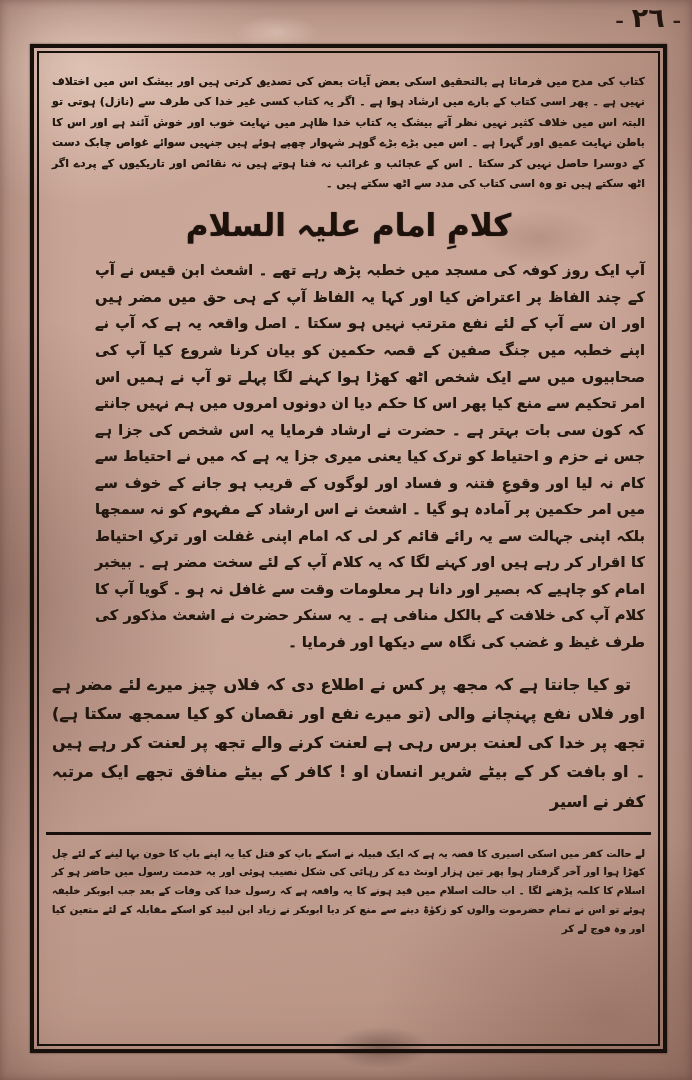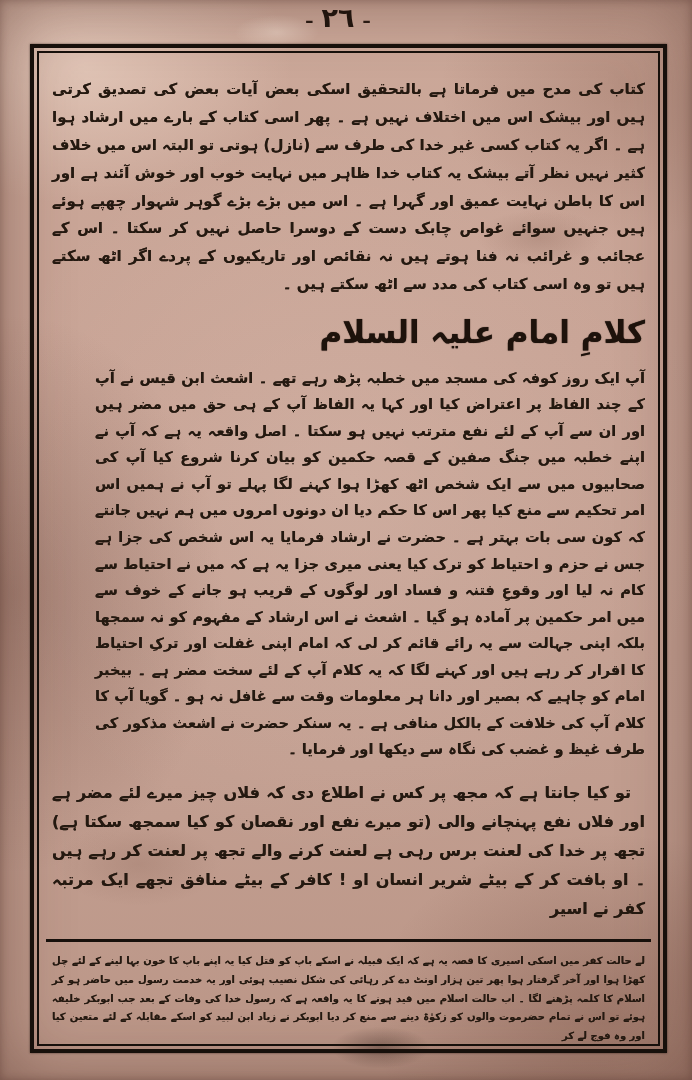--- a/index.html
+++ b/index.html
@@ -31,22 +31,22 @@
     position:absolute; inset:0;
     background:
       radial-gradient(ellipse 90px 40px at 78% 22%, rgba(96,58,44,.18), transparent 70%),
       radial-gradient(ellipse 120px 60px at 20% 80%, rgba(96,58,44,.15), transparent 70%),
       radial-gradient(ellipse 70px 30px at 55% 97%, rgba(40,22,16,.35), transparent 70%),
       radial-gradient(ellipse 60px 25px at 40% 3%, rgba(255,244,232,.30), transparent 70%);
     pointer-events:none;
   }
   .page-number-row{
     position:absolute;
-    top:2px; left:0; right:16px;
-    text-align:center;
+    top:2px; left:0; right:8px;
+    text-align:right;
     color:#21150e;
     z-index:2;
   }
   .page-number-row .num{
     font-size:27px;
     font-weight:bold;
     letter-spacing:2px;
   }
   .page-number-row .orn{
     font-size:18px;
@@ -72,26 +72,26 @@
   }
   .urdu{
     direction:rtl;
     text-align:justify;
     text-align-last:right;
     color:#241910;
     font-weight:600;
     text-shadow:0 0 .4px rgba(30,15,8,.7);
   }
   .para1{
-    font-size:15px;
+    font-size:11px;
     line-height:1.86;
   }
   .heading{
     direction:rtl;
-    text-align:right;
+    text-align:center;
     font-size:31px;
     font-weight:800;
     color:#1d120b;
     margin:12px 0 10px 0;
     letter-spacing:1px;
     text-shadow:0 0 1px rgba(25,12,6,.8);
   }
   .para2{
     font-size:14.6px;
     line-height:1.82;

